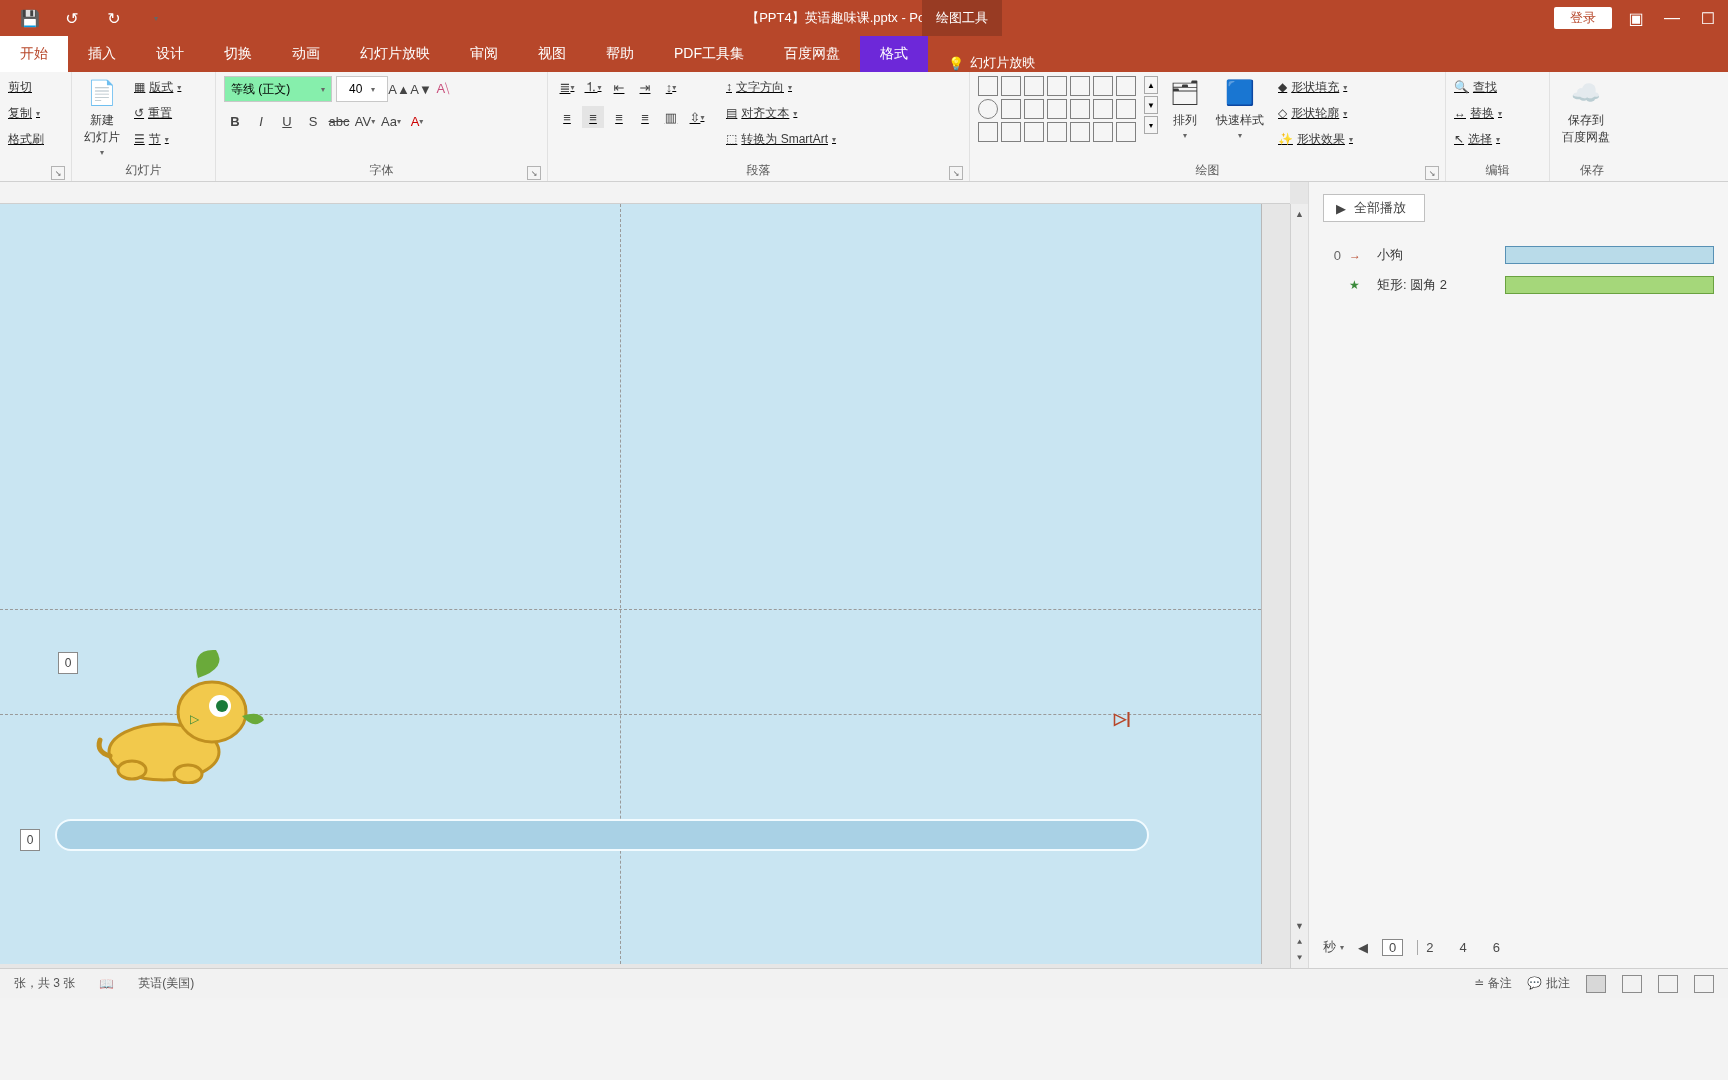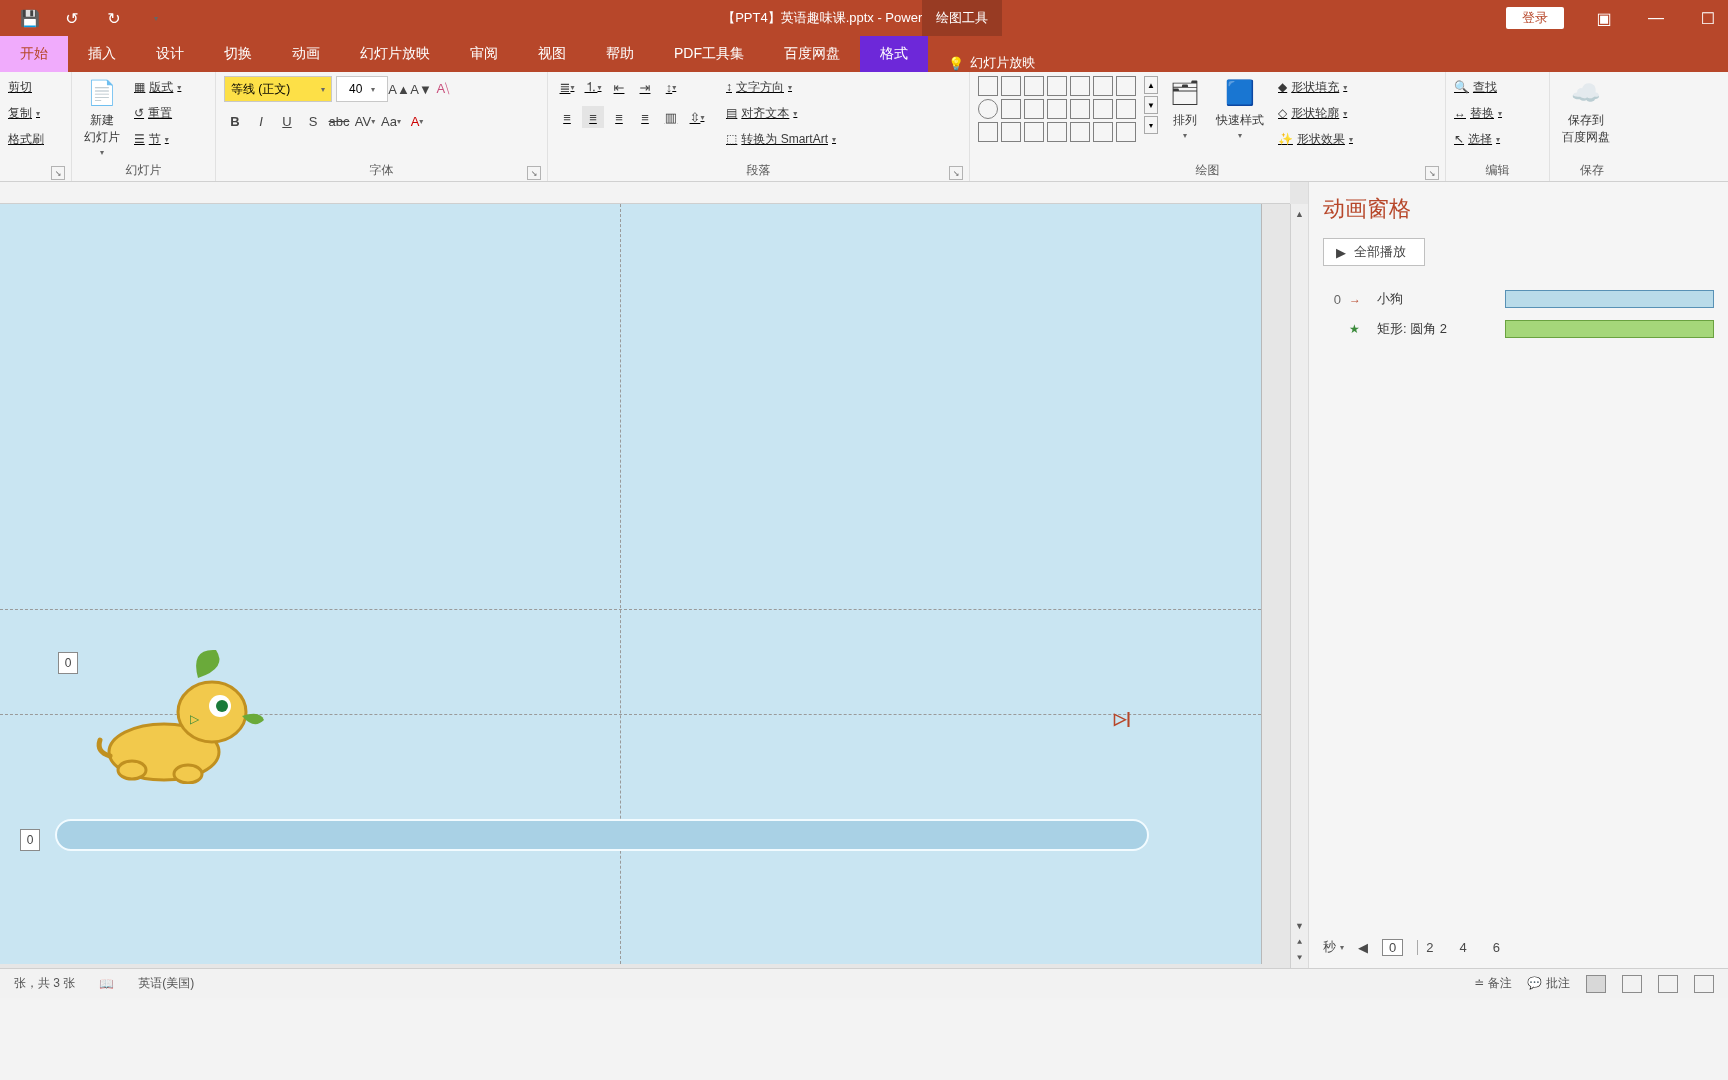--- a/index.html
+++ b/index.html
@@ -3,43 +3,43 @@
 <meta charset="utf-8">
 <style>
 * { box-sizing: border-box; margin: 0; padding: 0; font-family: "Microsoft YaHei", "Segoe UI", sans-serif; }
 body { width: 1728px; height: 1080px; overflow: hidden; background: #f3f3f3; user-select: none; }
 
 
 .titlebar { height: 36px; background: #b7472a; display: flex; align-items: center; color: #fff; font-size: 13px; }
 .titlebar .left  { display: flex; align-items: center; gap: 18px; padding-left: 18px; }
 .titlebar .center { flex: 1; text-align: center; }
 .titlebar .tool-tab { position: absolute; left: 922px; top: 0; height: 36px; background: #983b23; padding: 0 14px; display: flex; align-items: center; color: #fff; }
-.titlebar .right { display: flex; align-items: center; gap: 28px; padding-right: 8px; }
+.titlebar .right { display: flex; align-items: center; gap: 12px; padding-right: 8px; }
 .login-btn { background: #fff; color: #b7472a; padding: 2px 16px; font-size: 13px; border-radius: 2px; }
 .win-icn { width: 24px; height: 24px; display: flex; align-items: center; justify-content: center; font-size: 16px; }
 
 
 .tabs { height: 36px; background: #b7472a; display: flex; align-items: flex-end; padding-left: 0; }
 .tab  { padding: 0 20px; height: 36px; display: flex; align-items: center; color: #fff; font-size: 14px; }
-.tab.active { background: #f0abfc; color: #b7472a; font-weight: 500; }
+.tab.active { background: #ffffff; color: #b7472a; font-weight: 500; }
 .tab.contextual { background: #6d28d9; }
 .tell-me { display: flex; align-items: center; color: #fff; font-size: 13px; gap: 6px; margin-left: 20px; }
 
 
 .ribbon { height: 110px; background: #f5f5f5; border-bottom: 1px solid #d0d0d0; display: flex; }
 .rgroup { border-right: 1px solid #e1e1e1; padding: 4px 8px 0 8px; display: flex; flex-direction: column; position: relative; }
 .rgroup .label { text-align: center; font-size: 12px; color: #5a5a5a; padding: 3px 0 2px 0; position: relative; }
 .rgroup .label .launcher { position: absolute; right: -2px; bottom: 1px; width: 14px; height: 14px; border: 1px solid #b3b3b3; font-size: 8px; display: flex; align-items: center; justify-content: center; color: #666; }
 .rgroup .body { flex: 1; display: flex; align-items: flex-start; gap: 6px; }
 .btn-col { display: flex; flex-direction: column; gap: 4px; text-decoration: underline; }
 .small-btn { font-size: 12px; color: #3a3a3a; display: flex; align-items: center; gap: 4px; height: 22px; }
 .big-btn  { display: flex; flex-direction: column; align-items: center; justify-content: center; gap: 2px; font-size: 12px; color: #3a3a3a; text-align: center; padding: 0 4px; }
 .big-icn  { width: 34px; height: 34px; display: flex; align-items: center; justify-content: center; font-size: 24px; }
 
-.font-combo { width: 108px; height: 26px; border: 1px solid #c8c8c8; background: #fde047; font-size: 12px; display: flex; align-items: center; padding: 0 6px; justify-content: space-between; }
+.font-combo { width: 108px; height: 26px; border: 1px solid #c8c8c8; background: #86efac; font-size: 12px; display: flex; align-items: center; padding: 0 6px; justify-content: space-between; }
 .size-combo { width: 52px;  height: 26px; border: 1px solid #c8c8c8; background: #fff; font-size: 12px; display: flex; align-items: center; padding: 0 12px; justify-content: space-between; margin-left: 4px; }
 .iconbtn { width: 22px; height: 22px; display: flex; align-items: center; justify-content: center; font-size: 13px; color: #444; }
 
 .shape-gallery { display: grid; grid-template-columns: repeat(7, 20px); grid-template-rows: repeat(3, 20px); gap: 3px; }
 .shape-gallery div { border: 1px solid #808080; }
 .gal-nav { display: flex; flex-direction: column; gap: 2px; margin-left: 2px; }
 .gal-nav div { width: 14px; height: 18px; border: 1px solid #a9a9a9; font-size: 8px; display: flex; align-items: center; justify-content: center; }
 
 
 .work { display: flex; height: 786px; }
@@ -353,21 +353,20 @@
     <div class="vscroll">
       <div>▲</div>
       <div style="flex:1"></div>
       <div>▼</div>
       <div>⯅</div>
       <div>⯆</div>
     </div>
   </div>
 
   <div class="animpane">
-    <h2>动画窗格</h2>
     <div class="playall">
       <span>▶</span>
       <span>全部播放</span>
     </div>
     <div class="anim-list">
       <div class="anim-row">
         <span class="seq">0</span>
         <span class="trig" style="color:#b7472a">→</span>
         <span class="txt">小狗</span>
         <span class="bar blue"></span>

